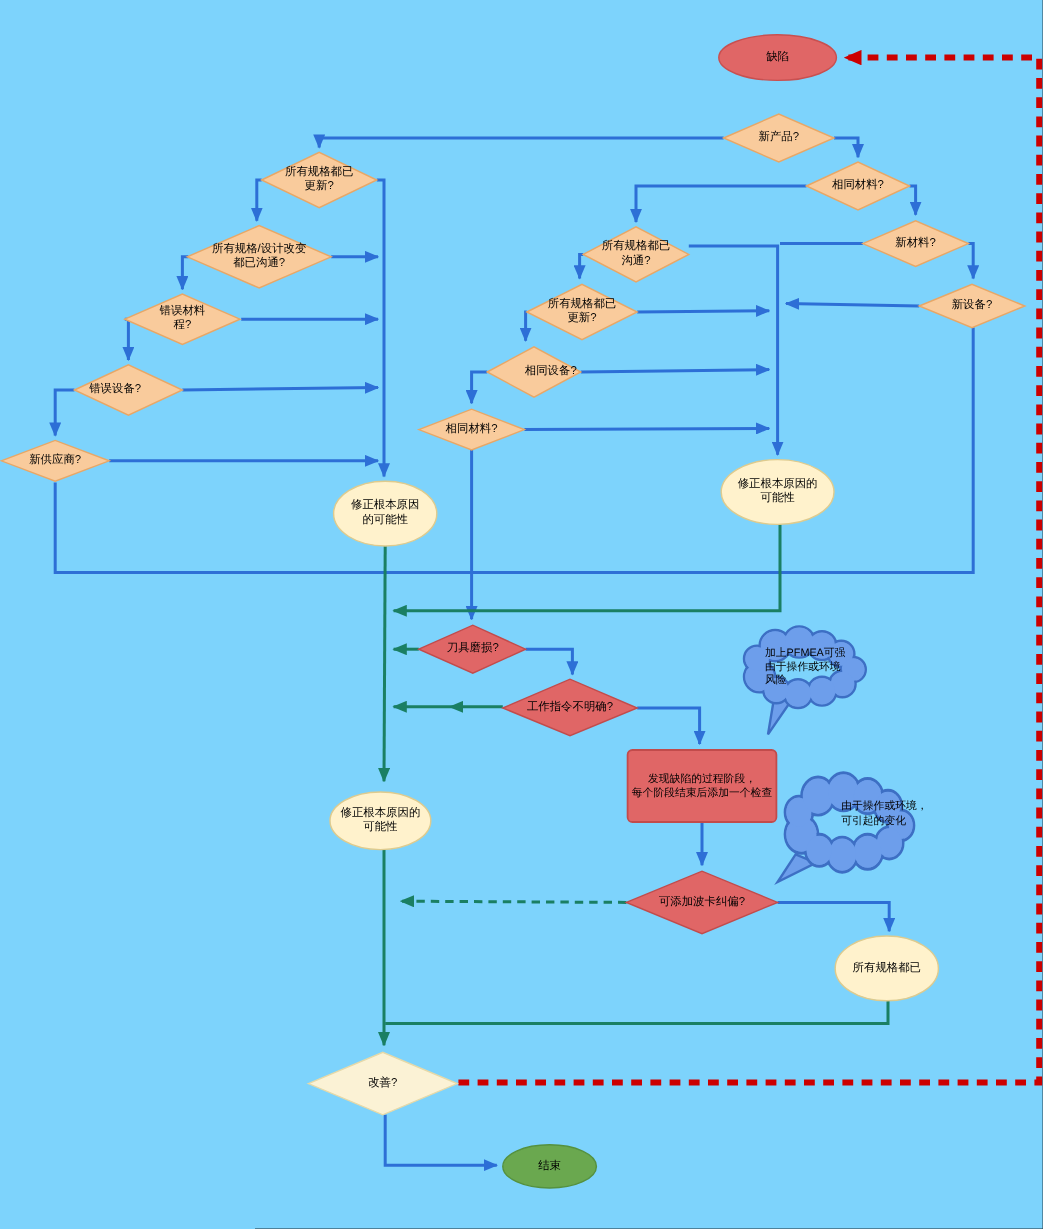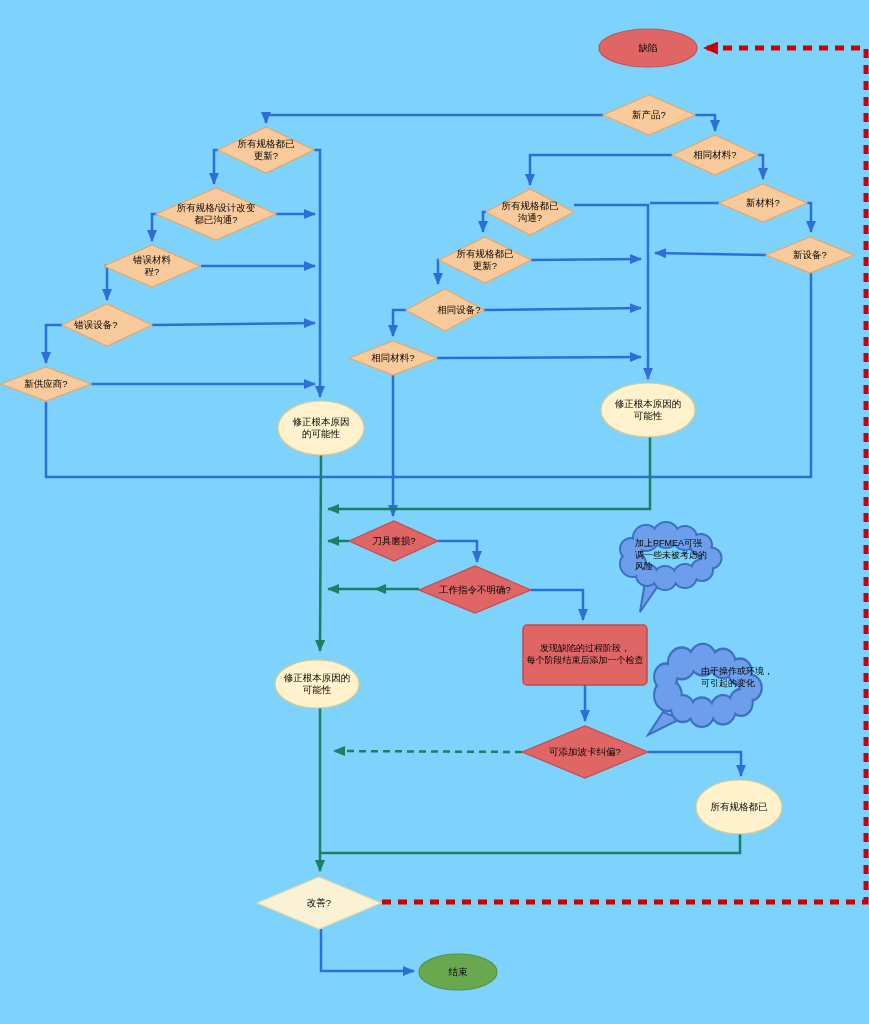--- a/index.html
+++ b/index.html
@@ -192,21 +192,21 @@
 的可能性</div>
 <div class="lbl" style="left:648px;top:410px">修正根本原因的
 可能性</div>
 <div class="lbl" style="left:317px;top:684px">修正根本原因的
 可能性</div>
 <div class="lbl" style="left:394px;top:541px">刀具磨损?</div>
 <div class="lbl" style="left:475px;top:590px">工作指令不明确?</div>
 <div class="lbl small" style="left:585px;top:655px">发现缺陷的过程阶段，
 每个阶段结束后添加一个检查</div>
 <div class="lbl small leftalign" style="left:671px;top:556px">加上PFMEA可强
-调一些未被考虑的
+由于操作或环境
 风险</div>
 <div class="lbl small leftalign" style="left:737px;top:678px">由于操作或环境，
 可引起的变化</div>
 <div class="lbl" style="left:585px;top:752px">可添加波卡纠偏?</div>
 <div class="lbl" style="left:739px;top:807px">所有规格都已</div>
 <div class="lbl" style="left:319px;top:903px">改善?</div>
 <div class="lbl" style="left:458px;top:972px">结束</div>
 
 </div>
 

